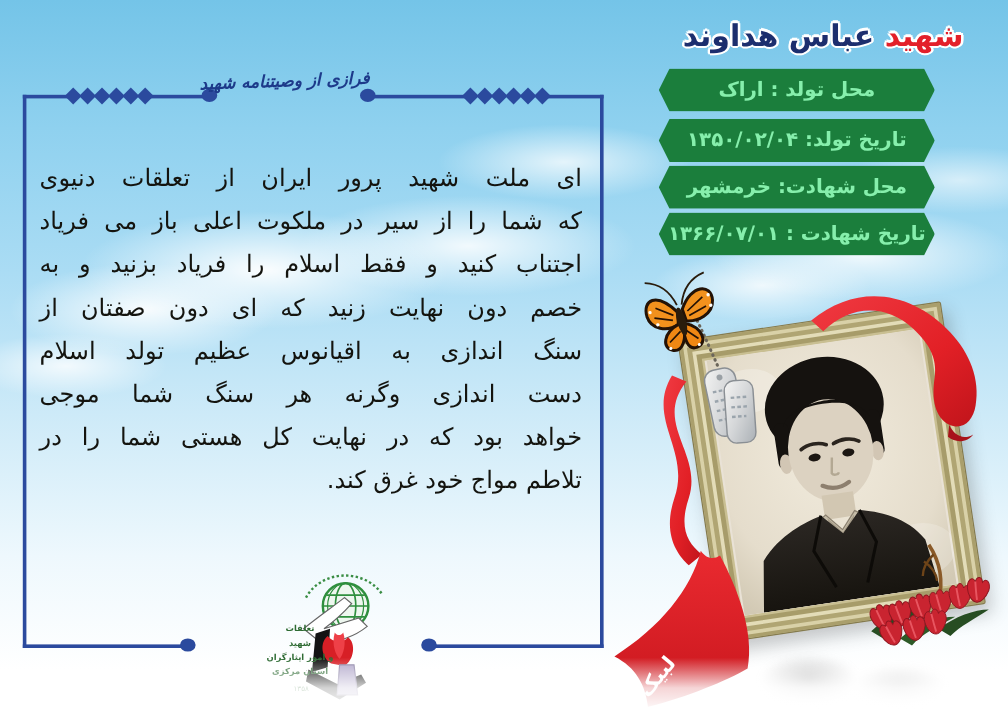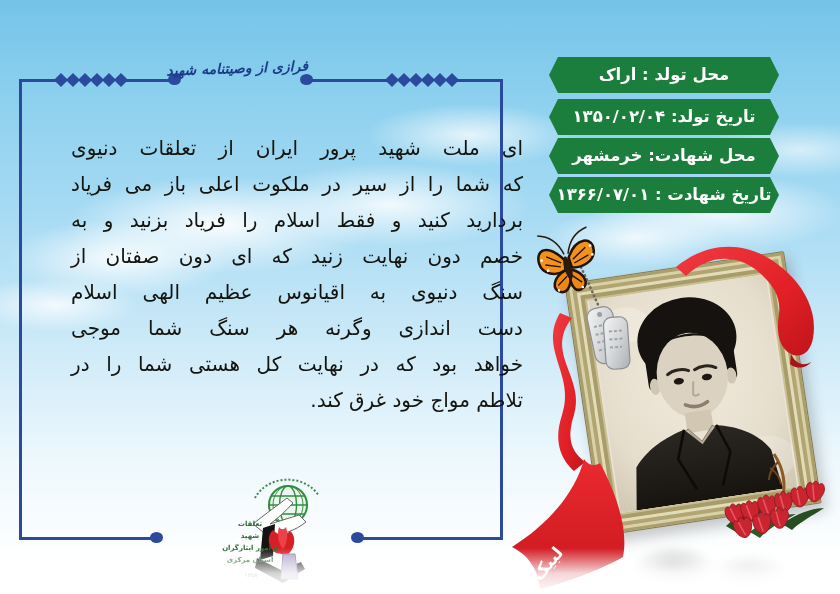--- a/index.html
+++ b/index.html
@@ -17,33 +17,33 @@
     radial-gradient(130px 42px at 635px 238px,rgba(255,255,255,.8),rgba(255,255,255,0) 70%),
     radial-gradient(120px 38px at 55px 305px,rgba(255,255,255,.8),rgba(255,255,255,0) 70%),
     radial-gradient(140px 40px at 800px 150px,rgba(255,255,255,.6),rgba(255,255,255,0) 70%);}
   
   .name-row{position:absolute;top:13px;left:552px;width:268px;text-align:center;z-index:12;
     direction:rtl;font-weight:bold;font-size:25px;letter-spacing:0;line-height:34px;
     text-shadow:-2px 0 0 #fff,2px 0 0 #fff,0 -2px 0 #fff,0 2px 0 #fff,-1.5px -1.5px 0 #fff,1.5px -1.5px 0 #fff,-1.5px 1.5px 0 #fff,1.5px 1.5px 0 #fff;}
   .name-prefix{color:#e3202a;}
   .name-main{color:#1c2e6e;}
   .green-box{position:absolute;left:549px;width:230px;height:36px;z-index:12;
-    background:#1b7e3c;color:#ffffff;font-weight:bold;font-size:16.5px;line-height:36px;
+    background:#1b7e3c;color:#86efac;font-weight:bold;font-size:16.5px;line-height:36px;
     text-align:center;direction:rtl;
     clip-path:polygon(9px 0,calc(100% - 9px) 0,100% 50%,calc(100% - 9px) 100%,9px 100%,0 50%);}
   #box1{top:57px;} #box2{top:99px;} #box3{top:138px;} #box4{top:177px;}
   
   .seg{position:absolute;background:#2b4a9e;z-index:5;}
   .dot{position:absolute;width:13px;height:11px;border-radius:50%;background:#2b4a9e;z-index:6;}
   .dias{position:absolute;display:flex;z-index:6;}
   .dia{width:10px;height:10px;background:#2b4a9e;transform:rotate(45deg);margin:0 1px;}
   .testament-title{position:absolute;left:172px;top:60px;width:136px;z-index:7;text-align:center;
     white-space:nowrap;direction:rtl;color:#1d3a8a;font-size:14px;font-weight:bold;font-style:italic;
     transform:rotate(-2deg);}
-  .testament-text{position:absolute;left:33px;top:130px;width:452px;z-index:6;direction:rtl;color:#14140f;margin-left:38px;}
+  .testament-text{position:absolute;left:33px;top:130px;width:452px;z-index:6;direction:rtl;color:#14140f;}
   .t-line{height:36px;line-height:36px;font-size:20px;text-align:justify;text-align-last:justify;}
   .t-line.last{text-align-last:right;}
   
   .logo{position:absolute;left:225px;top:478px;width:95px;height:116px;z-index:14;}
   .logo-emblem{position:absolute;left:18px;top:0;}
   .logo-text{position:absolute;left:-4px;top:40px;width:58px;text-align:center;direction:rtl;
     color:#2e6b33;font-size:7px;line-height:12px;font-weight:bold;}
   .logo-year{position:absolute;left:6px;top:93px;width:40px;text-align:center;color:#2e6b33;font-size:6px;}
   
   .photo-wrap{position:absolute;left:582px;top:266px;width:220px;height:253px;z-index:10;
@@ -60,20 +60,25 @@
                radial-gradient(closest-side at 72% 60%,rgba(165,165,165,.5),transparent 75%);}
   .bottom-fade{position:absolute;left:0;top:548px;width:840px;height:46px;z-index:30;pointer-events:none;
     background:linear-gradient(180deg,rgba(255,255,255,0) 0%,rgba(255,255,255,.82) 55%,#ffffff 100%);}
 </style>
 </head>
 <body>
 
 <div id="canvas">
   <div class="clouds"></div>
 
+  <div class="name-row">
+    <span class="name-prefix">شهید</span>
+    <span> </span>
+    <span class="name-main">عباس هداوند</span>
+  </div>
 
   <div id="box1" class="green-box">محل تولد : اراک</div>
   <div id="box2" class="green-box">تاریخ تولد: ۱۳۵۰/۰۲/۰۴</div>
   <div id="box3" class="green-box">محل شهادت: خرمشهر</div>
   <div id="box4" class="green-box">تاریخ شهادت : ۱۳۶۶/۰۷/۰۱</div>
 
   <div class="seg" style="left:19px;top:79px;width:3px;height:461px;"></div>
   <div class="seg" style="left:500px;top:79px;width:3px;height:461px;"></div>
   <div class="seg" style="left:19px;top:79px;width:38px;height:3px;"></div>
   <div class="seg" style="left:122px;top:79px;width:52px;height:3px;"></div>
@@ -100,23 +105,23 @@
   <div class="dot" style="left:168px;top:74px;"></div>
   <div class="dot" style="left:300px;top:74px;"></div>
   <div class="dot" style="left:150px;top:532px;"></div>
   <div class="dot" style="left:351px;top:532px;"></div>
 
   <div class="testament-title">فرازی از وصیتنامه شهید</div>
 
   <div class="testament-text">
     <div class="t-line">ای ملت شهید پرور ایران از تعلقات دنیوی</div>
     <div class="t-line">که شما را از سیر در ملکوت اعلی باز می فریاد</div>
-    <div class="t-line">بردارید کنید و فقط اسلام را فریاد بزنید و به</div>
+    <div class="t-line">اجتناب کنید و فقط اسلام را فریاد بزنید و به</div>
     <div class="t-line">خصم دون نهایت زنید که ای دون صفتان از</div>
-    <div class="t-line">سنگ دنیوی به اقیانوس عظیم الهی اسلام</div>
+    <div class="t-line">سنگ اندازی به اقیانوس عظیم تولد اسلام</div>
     <div class="t-line">دست اندازی وگرنه هر سنگ شما موجی</div>
     <div class="t-line">خواهد بود که در نهایت کل هستی شما را در</div>
     <div class="t-line last">تلاطم مواج خود غرق کند.</div>
   </div>
 
   <div class="logo">
     <svg class="logo-emblem" width="78" height="110" viewBox="0 0 78 110">
       <path d="M12,20 A36,32 0 0 1 76,18" fill="none" stroke="#3a8d44" stroke-width="2" stroke-dasharray="2,2"></path>
       <circle cx="45" cy="27" r="19" fill="#eef7ef" stroke="#2f8f3e" stroke-width="2"></circle>
       <ellipse cx="45" cy="27" rx="8.5" ry="19" fill="none" stroke="#2f8f3e" stroke-width="1.4"></ellipse>

